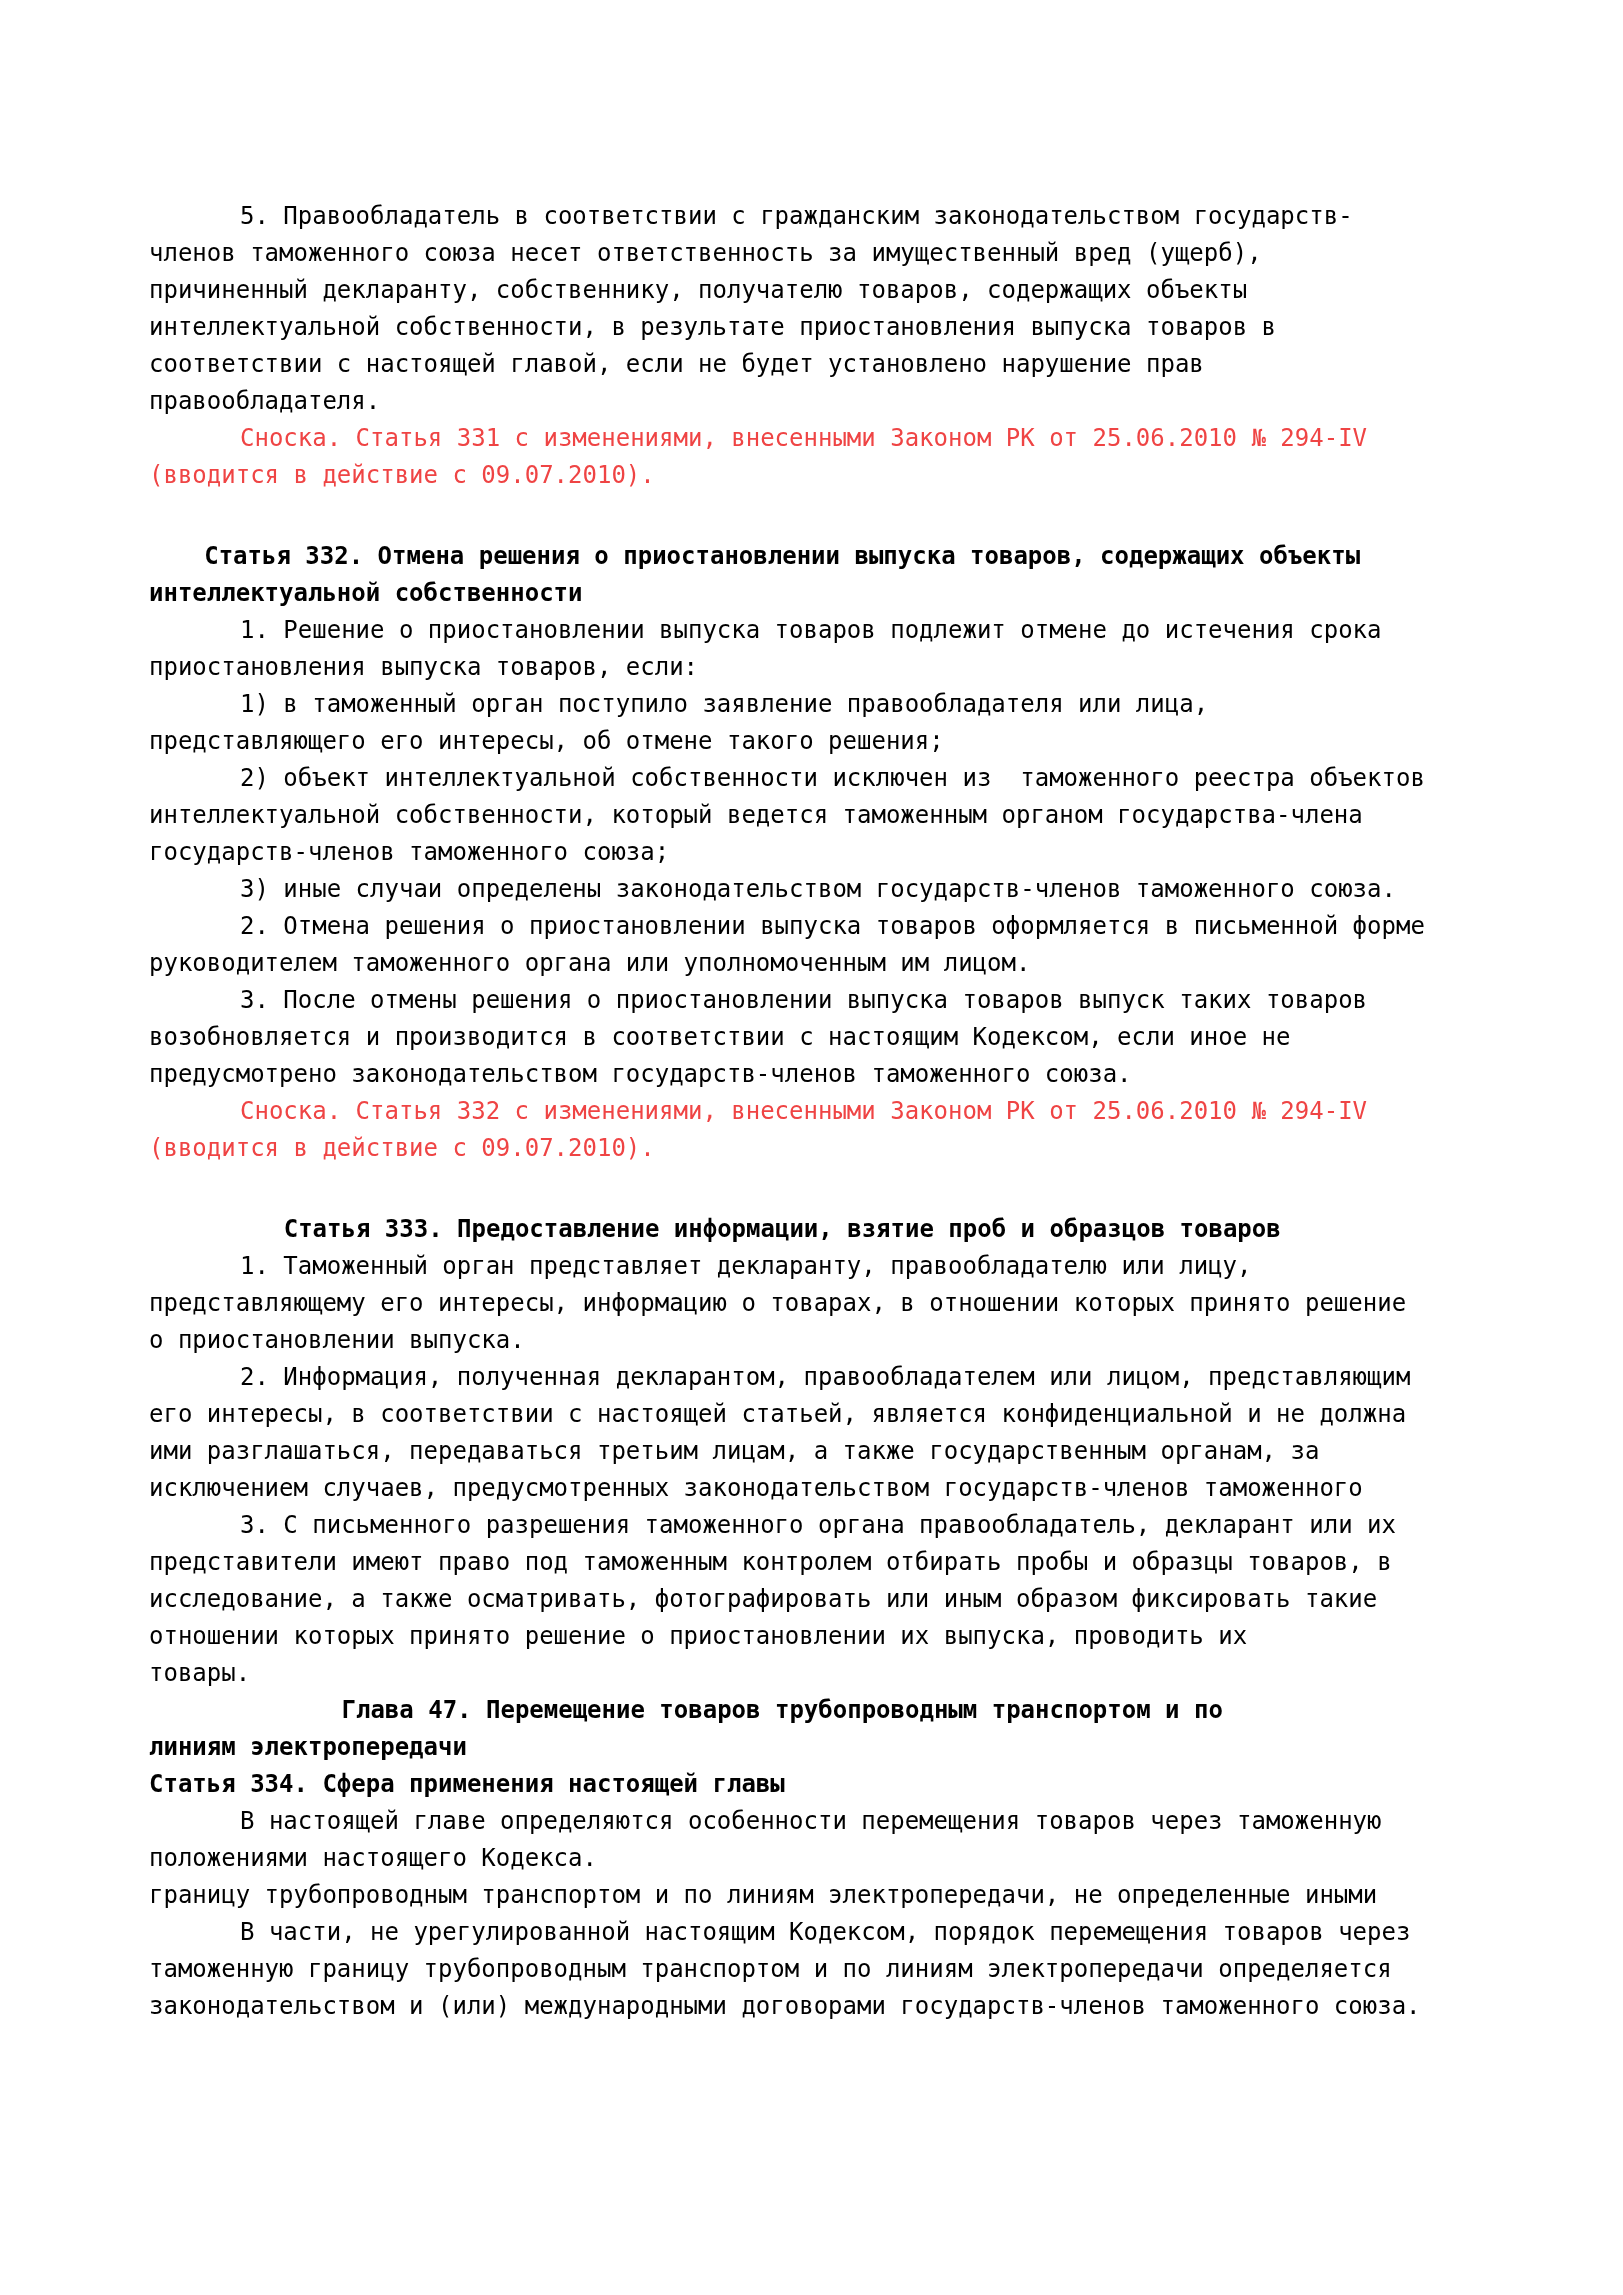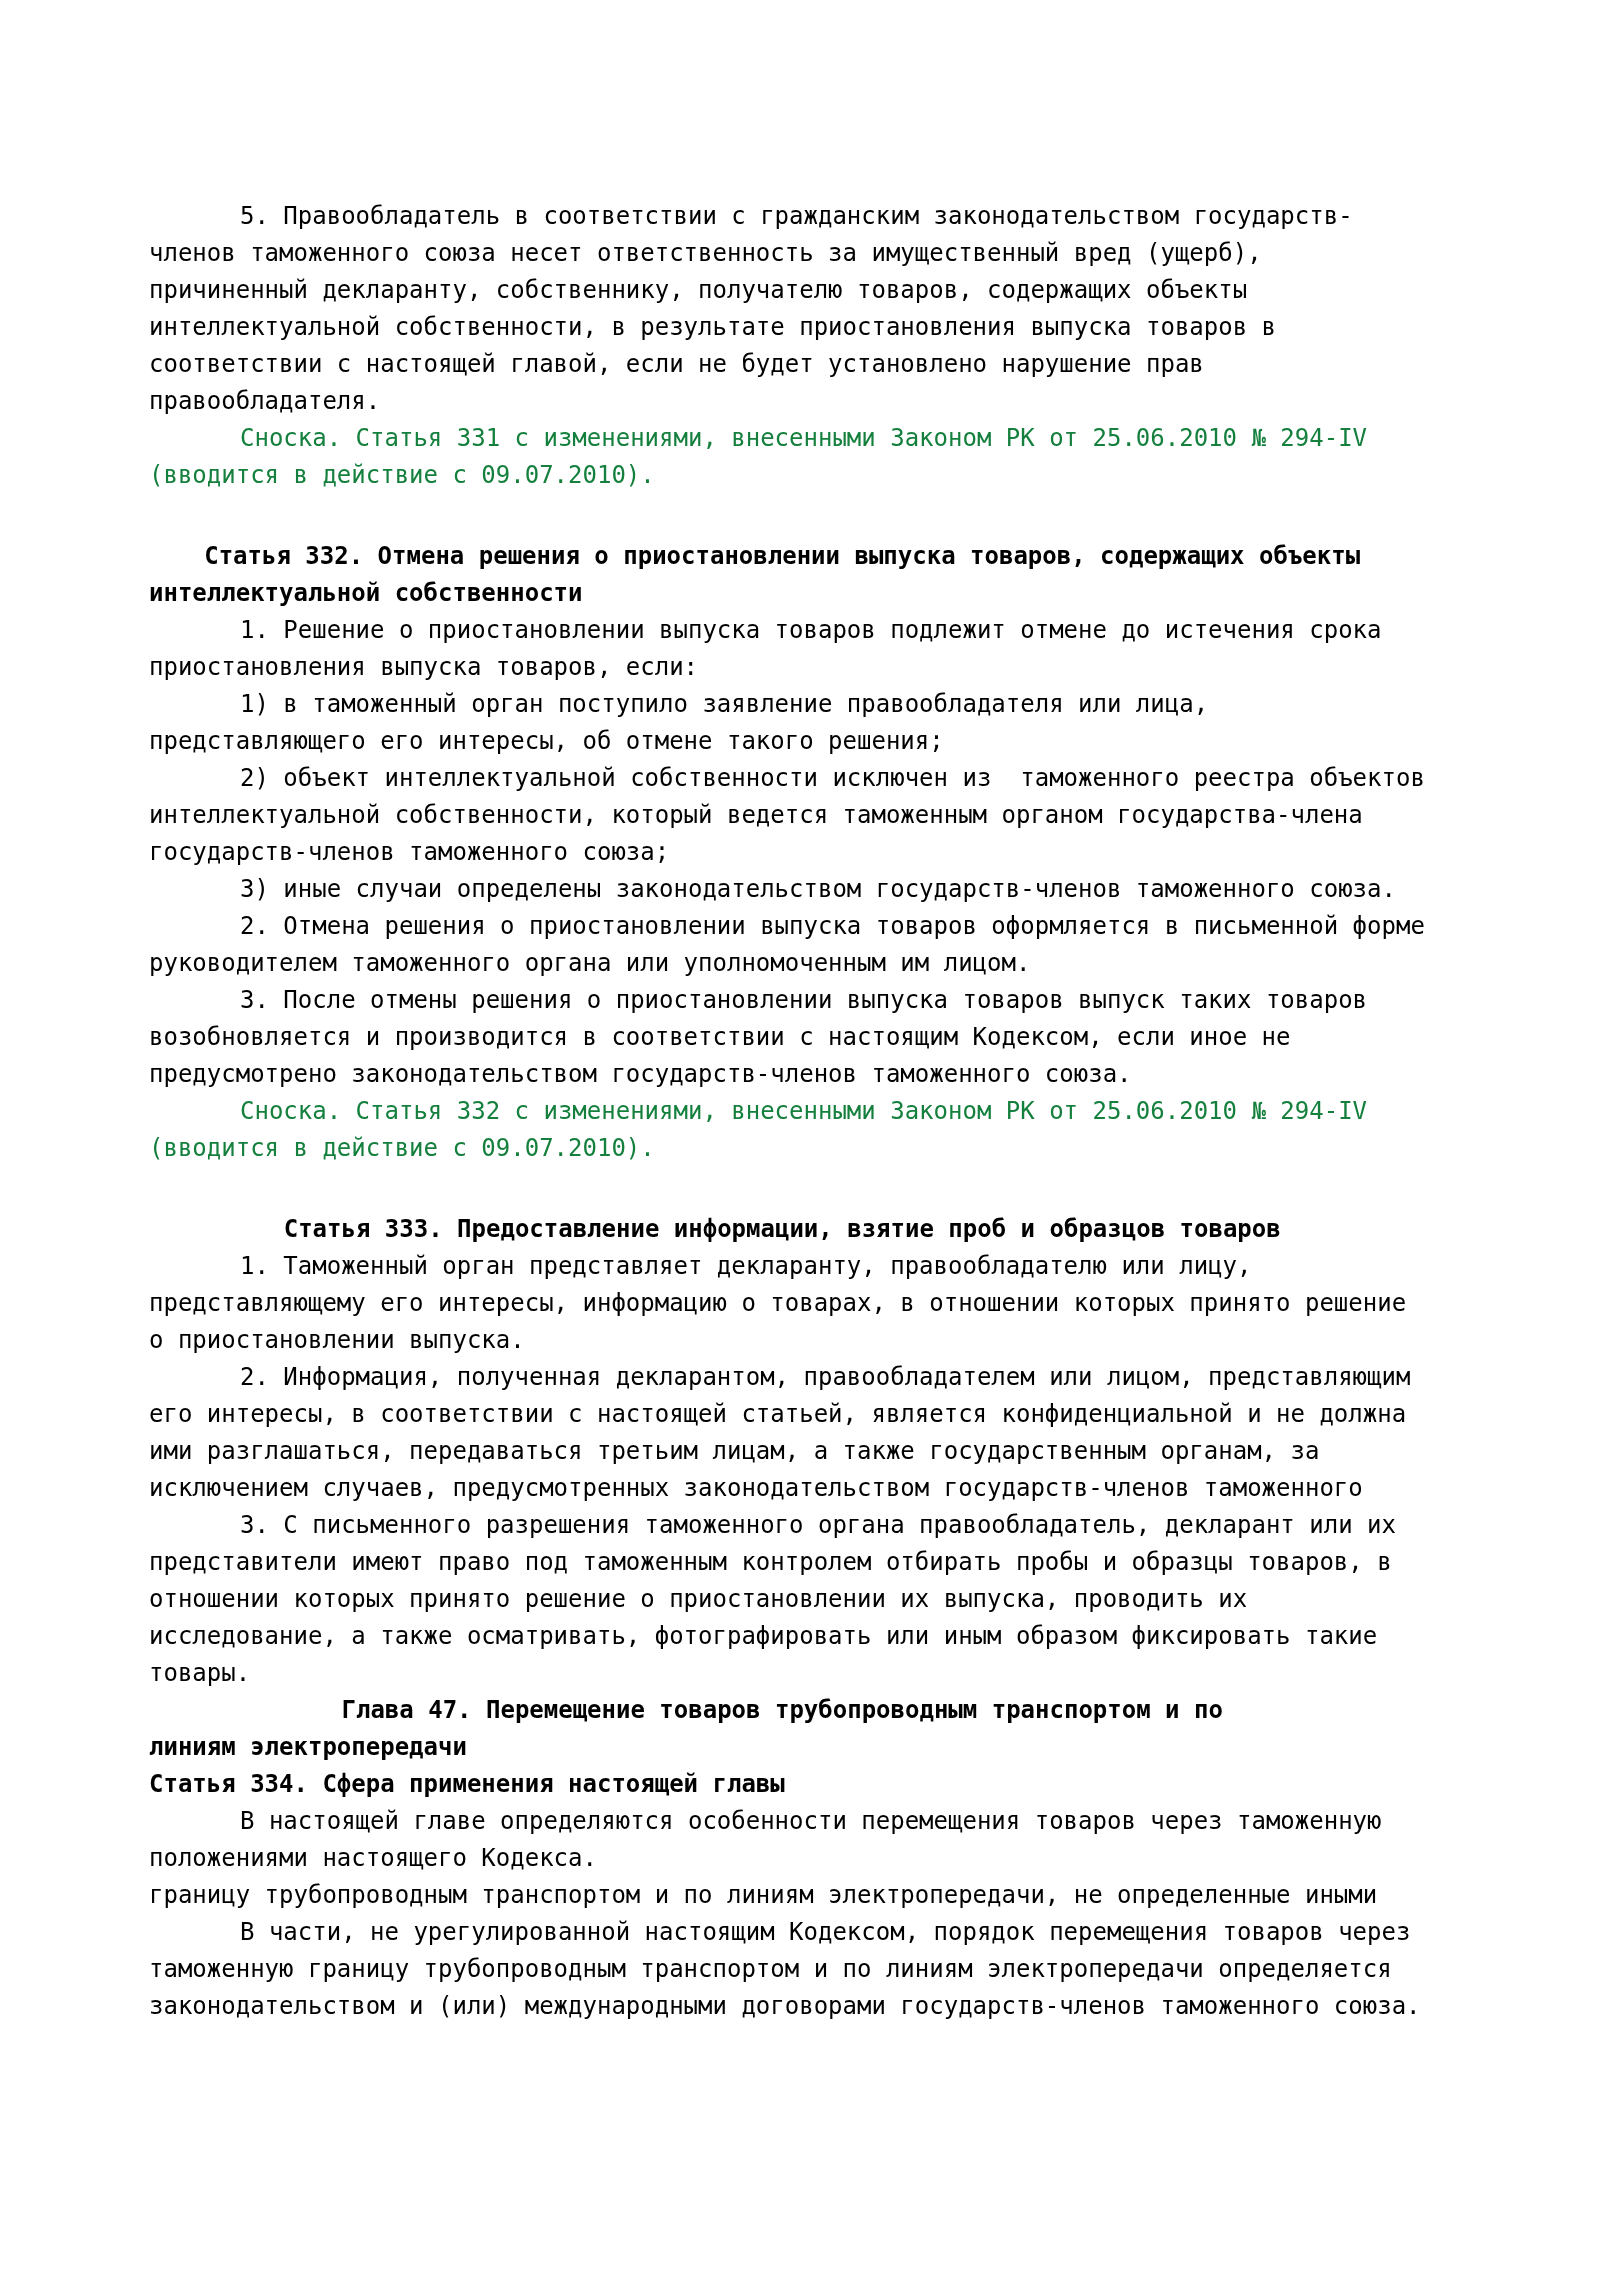--- a/index.html
+++ b/index.html
@@ -29,21 +29,21 @@
     line-height: 37px;
     color: #000000;
     white-space: pre;
     font-weight: normal;
   }
   .article-heading .line,
   .chapter-heading .line {
     font-weight: bold;
   }
   .footnote .line {
-    color: #15803d;
+    color: #ef4444;
   }
   
   .ind-para { text-indent: 91px; }
   .ind-small { text-indent: 14.4px; text-align: center; }
   .ind-none { text-indent: 0; }
 </style>
 </head>
 <body>
 
 <div class="page">
@@ -103,22 +103,22 @@
       </div>
       <div class="block body">
         <div class="line ind-para">2. Информация, полученная декларантом, правообладателем или лицом, представляющим</div>
         <div class="line">его интересы, в соответствии с настоящей статьей, является конфиденциальной и не должна</div>
         <div class="line">ими разглашаться, передаваться третьим лицам, а также государственным органам, за</div>
         <div class="line">исключением случаев, предусмотренных законодательством государств-членов таможенного</div>
       </div>
       <div class="block body">
         <div class="line ind-para">3. С письменного разрешения таможенного органа правообладатель, декларант или их</div>
         <div class="line">представители имеют право под таможенным контролем отбирать пробы и образцы товаров, в</div>
+        <div class="line">исследование, а также осматривать, фотографировать или иным образом фиксировать такие</div>
         <div class="line">отношении которых принято решение о приостановлении их выпуска, проводить их</div>
-        <div class="line">исследование, а также осматривать, фотографировать или иным образом фиксировать такие</div>
         <div class="line">товары.</div>
       </div>
       <div class="block chapter-heading">
         <div class="line ind-small">Глава 47. Перемещение товаров трубопроводным транспортом и по</div>
         <div class="line">линиям электропередачи</div>
       </div>
       <div class="block article-heading">
         <div class="line ind-none">Статья 334. Сфера применения настоящей главы</div>
       </div>
       <div class="block body">

